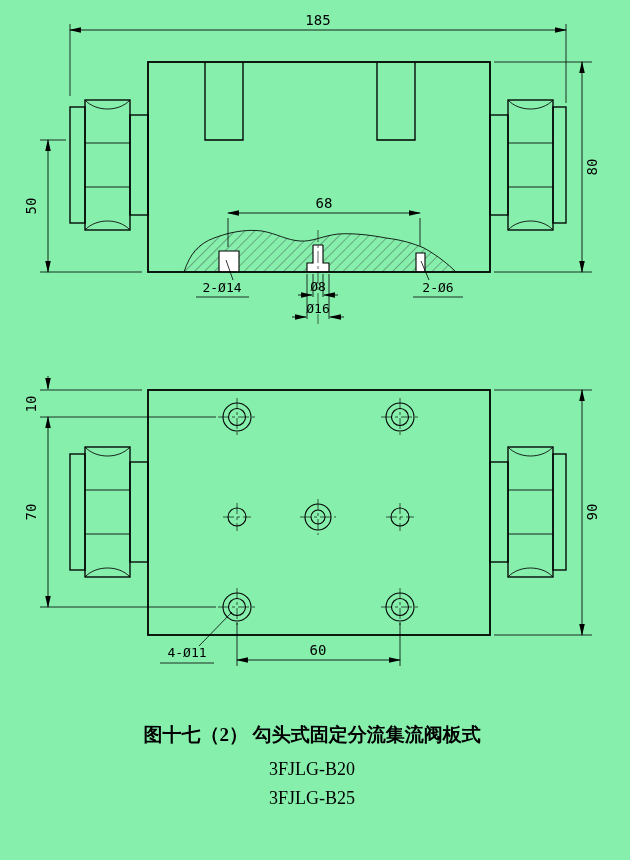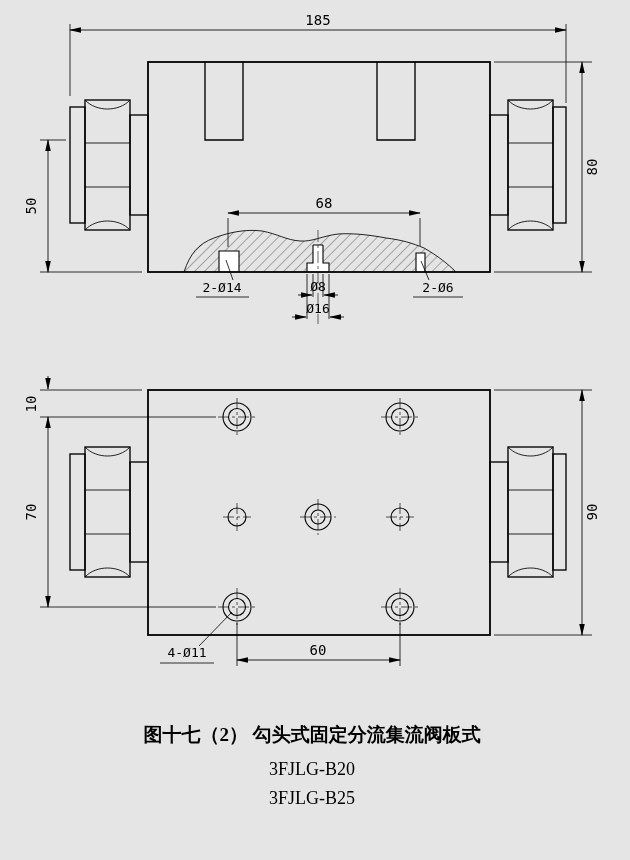--- a/index.html
+++ b/index.html
@@ -1,20 +1,20 @@
 <!DOCTYPE html>
 <html><head>
 <meta charset="utf-8">
 <style>
   html, body { margin: 0; padding: 0; background: #ffffff; }
   .page {
     position: relative;
     width: 630px;
     height: 860px;
-    background: #e5e5e5;
+    background: #86efac;
     overflow: hidden;
   }
   svg { display: block; }
 
   .outline   { fill: none; stroke: #000; stroke-width: 1.8; }
   .medium    { fill: none; stroke: #000; stroke-width: 1.35; }
   .holewall  { fill: none; stroke: #000; stroke-width: 1.1; }
   .thin      { fill: none; stroke: #000; stroke-width: 0.85; }
   .dimline   { fill: none; stroke: #000; stroke-width: 0.85; }
   .extline   { fill: none; stroke: #000; stroke-width: 0.8; }

